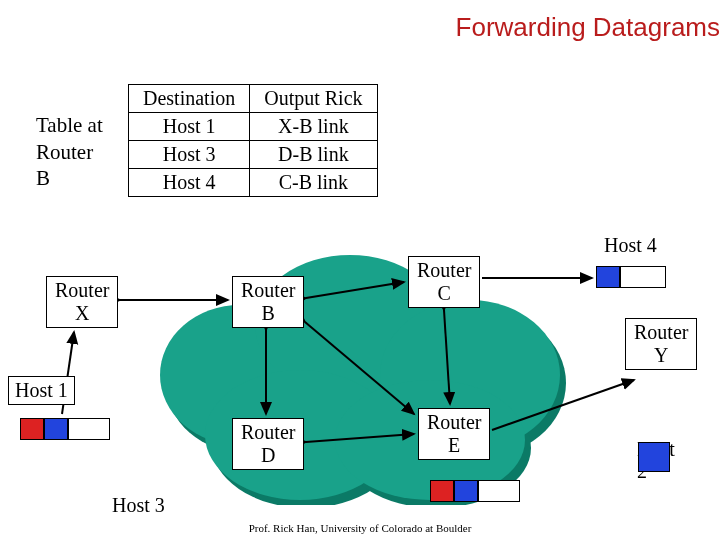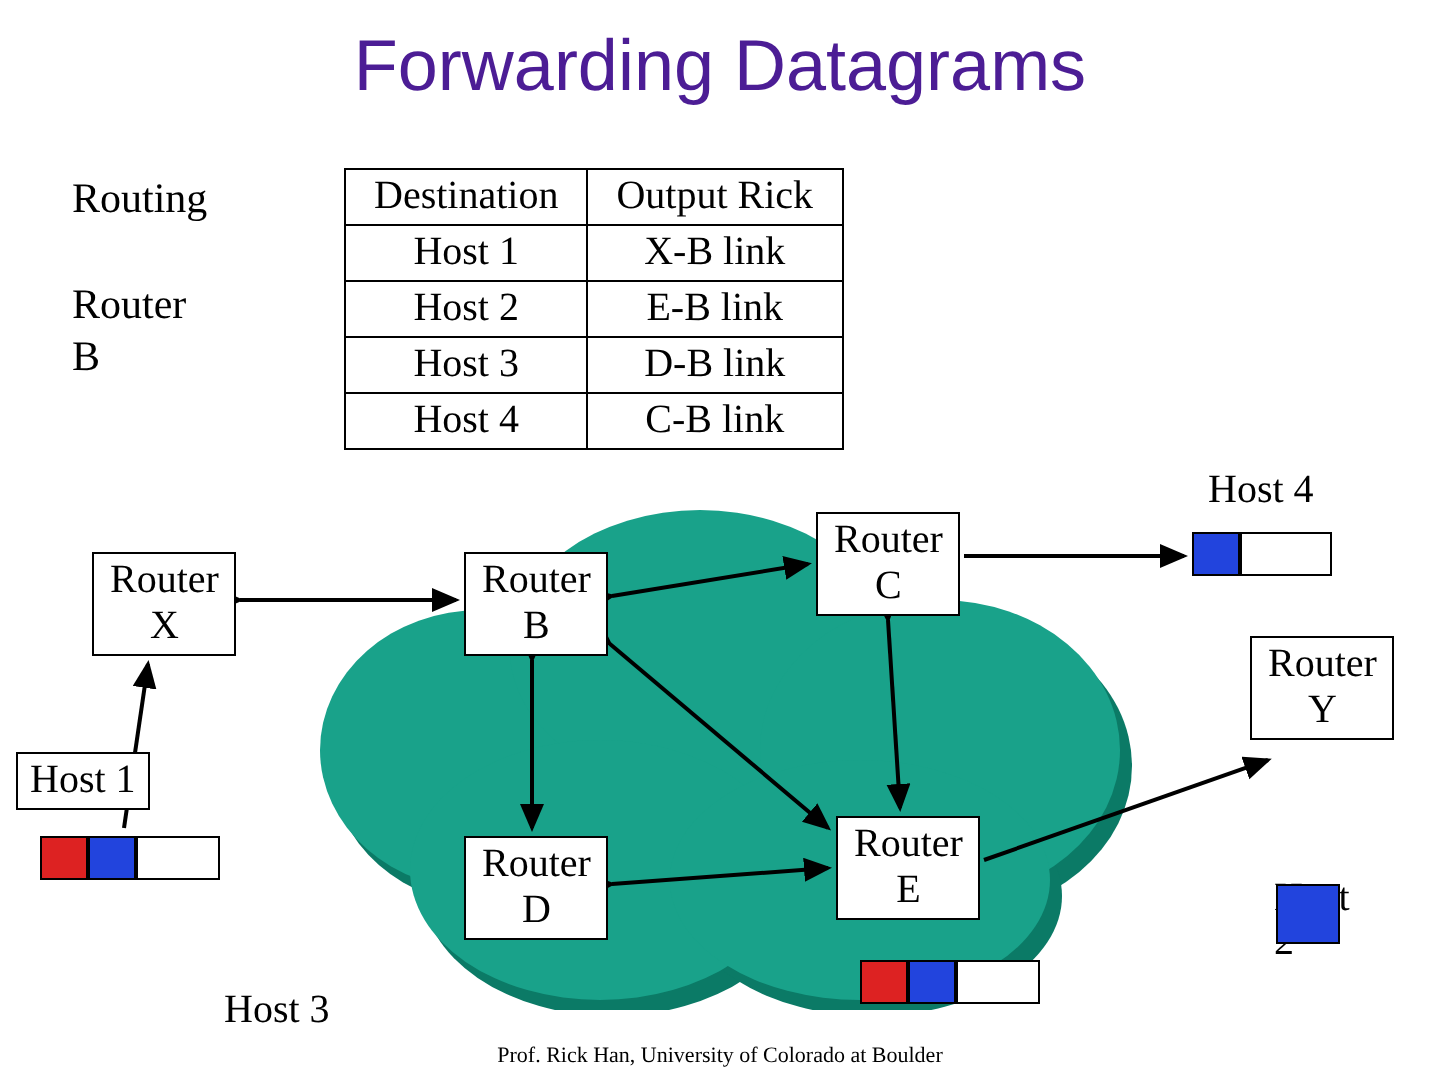--- a/index.html
+++ b/index.html
@@ -6,40 +6,39 @@
     margin: 0;
     padding: 0;
     width: 720px;
     height: 540px;
     background: white;
     font-family: "Times New Roman", serif;
     position: relative;
     overflow: hidden;
   }
   .title {
-    text-align: center;
+    text-align: right;
     font-family: "Comic Sans MS", cursive, sans-serif;
-    font-size: 36px;
+    font-size: 26px;
     margin-top: 12px;
-    color: #4c1d95;
+    color: #b91c1c;
   }
   .routing-label {
     position: absolute;
     left: 36px;
     top: 86px;
     font-size: 21px;
     line-height: 1.25;
   }
   table.rt {
     position: absolute;
     left: 128px;
     top: 84px;
     border-collapse: collapse;
     font-size: 20px;
-    margin-left: 44px;
   }
   table.rt td {
     border: 1.5px solid #000;
     padding: 2px 14px;
     text-align: center;
   }
   .cloud-wrap {
     position: absolute;
     left: 150px;
     top: 245px;
@@ -87,39 +86,35 @@
     font-size: 11px;
     z-index: 3;
   }
 </style>
 </head>
 <body>
 
 <div class="title">Forwarding Datagrams</div>
 
 <div class="routing-label">
-  <span>Routing</span><br>
   <br>
+  <span>Table at</span><br>
   <span>Router</span><br>
   <span>B</span>
 </div>
 
 <table class="rt">
   <tbody>
       <tr>
     <td>Destination</td>
     <td>Output Rick</td>
   </tr>
   <tr>
     <td>Host 1</td>
     <td>X-B link</td>
-  </tr>
-  <tr>
-    <td>Host 2</td>
-    <td>E-B link</td>
   </tr>
   <tr>
     <td>Host 3</td>
     <td>D-B link</td>
   </tr>
   <tr>
     <td>Host 4</td>
     <td>C-B link</td>
   </tr>
 </tbody>

